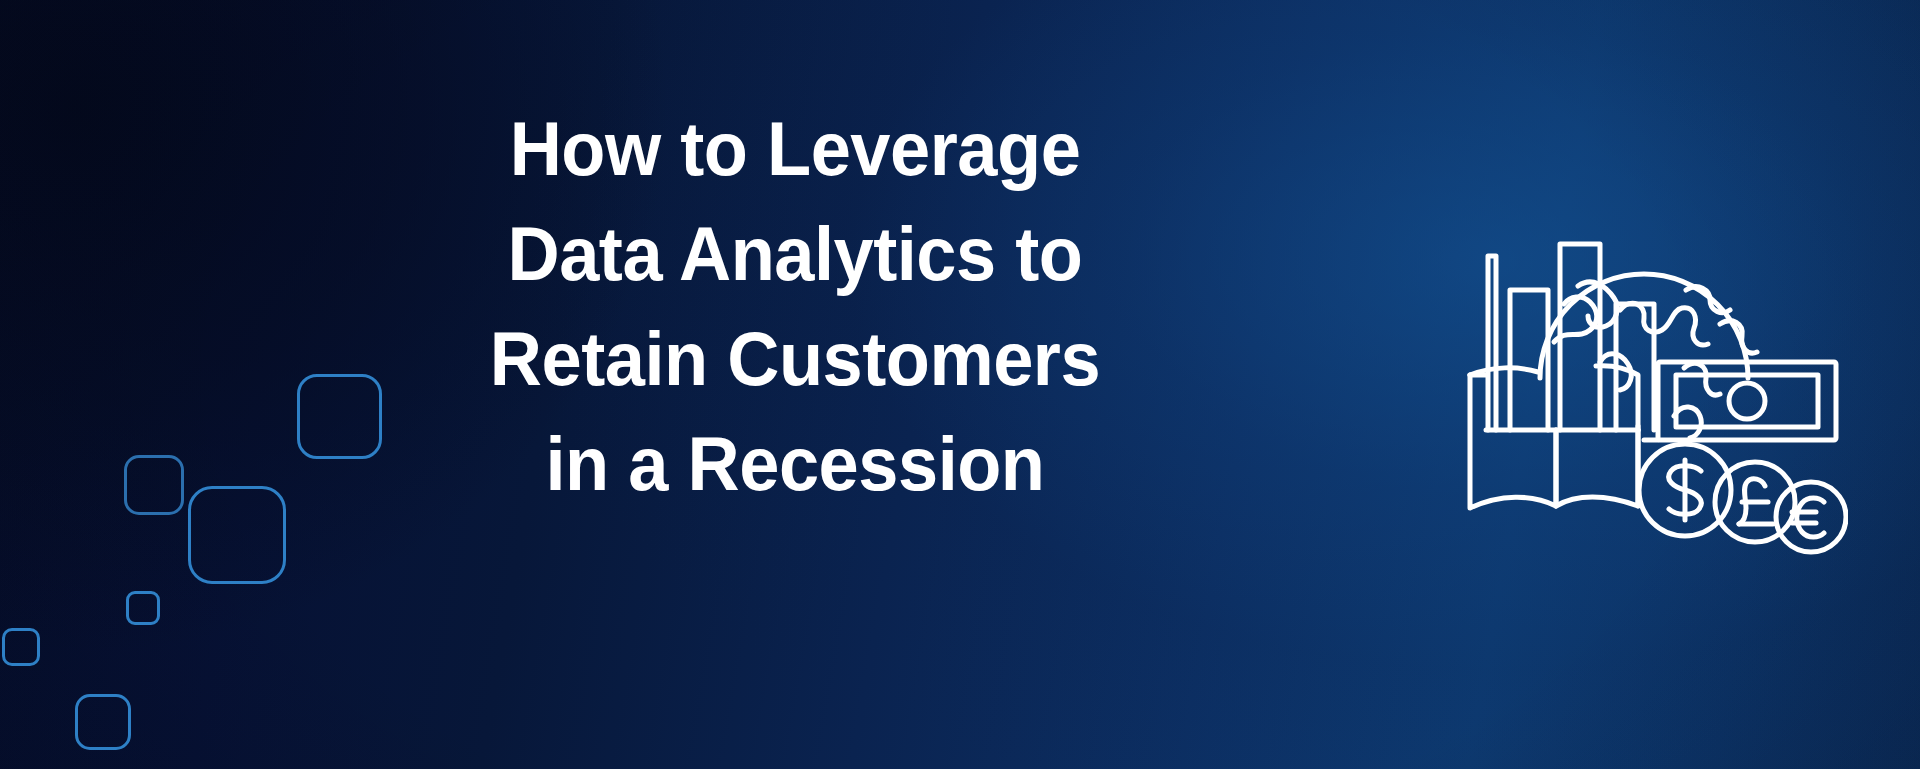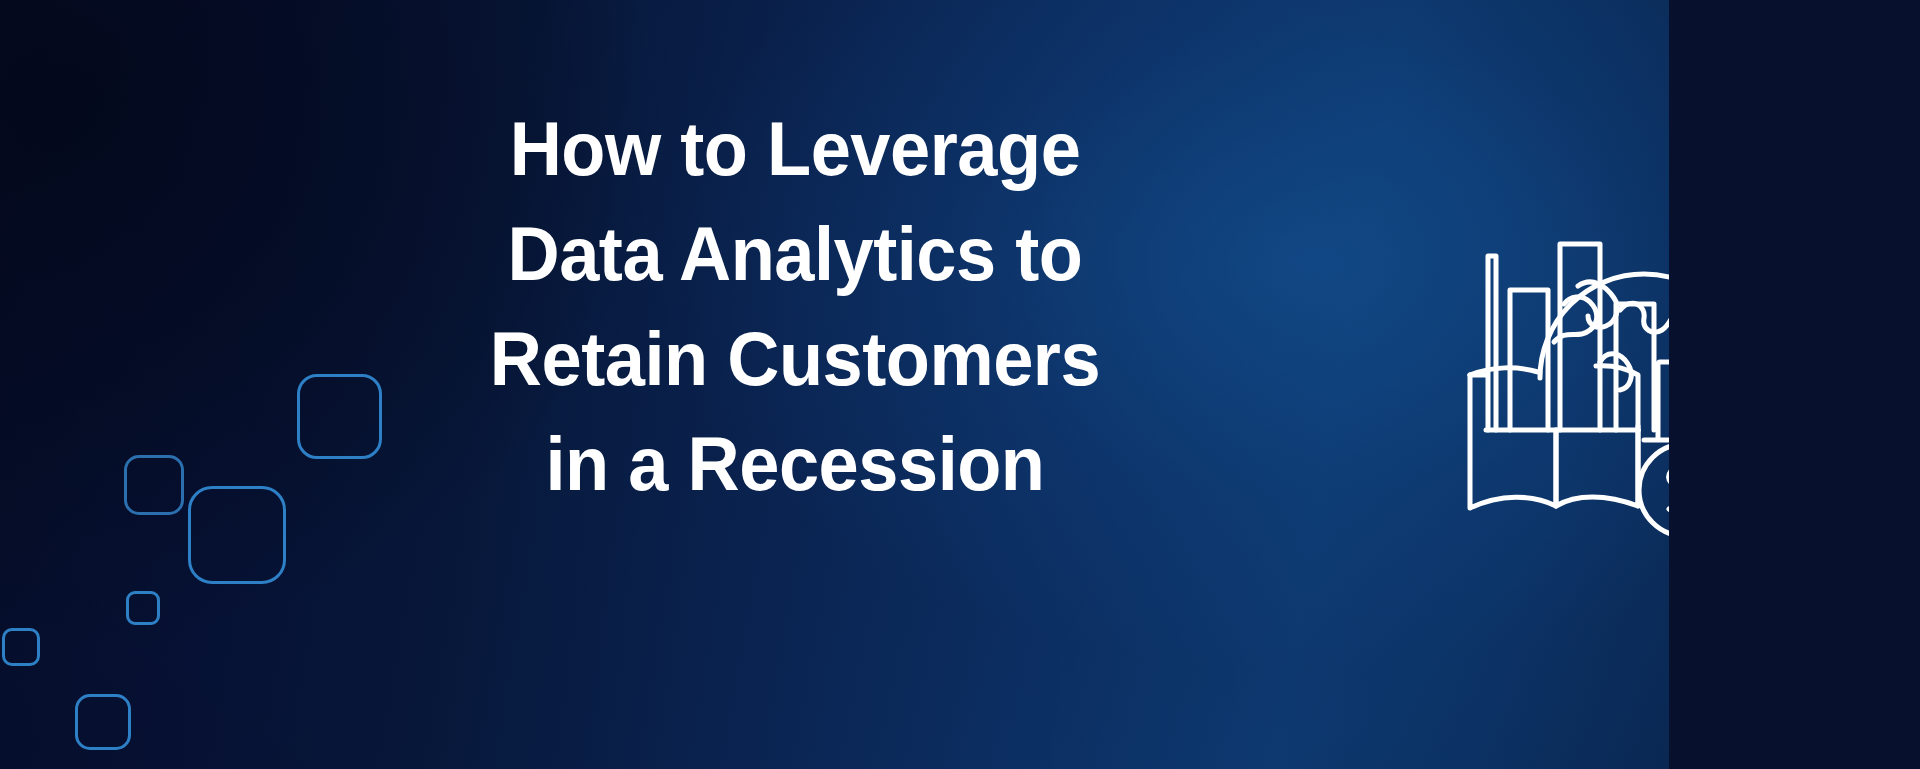--- a/index.html
+++ b/index.html
@@ -7,21 +7,21 @@
     margin: 0;
     padding: 0;
     background: #07102c;
   }
   body {
     font-family: "Liberation Sans", sans-serif;
   }
 
   .banner {
     position: relative;
-    width: 1669px;
+    width: 1920px;
     height: 769px;
     overflow: hidden;
     background: #0369a1;
   }
 
   
   .bg-base {
     position: absolute;
     inset: 0;
     background: linear-gradient(100deg,

